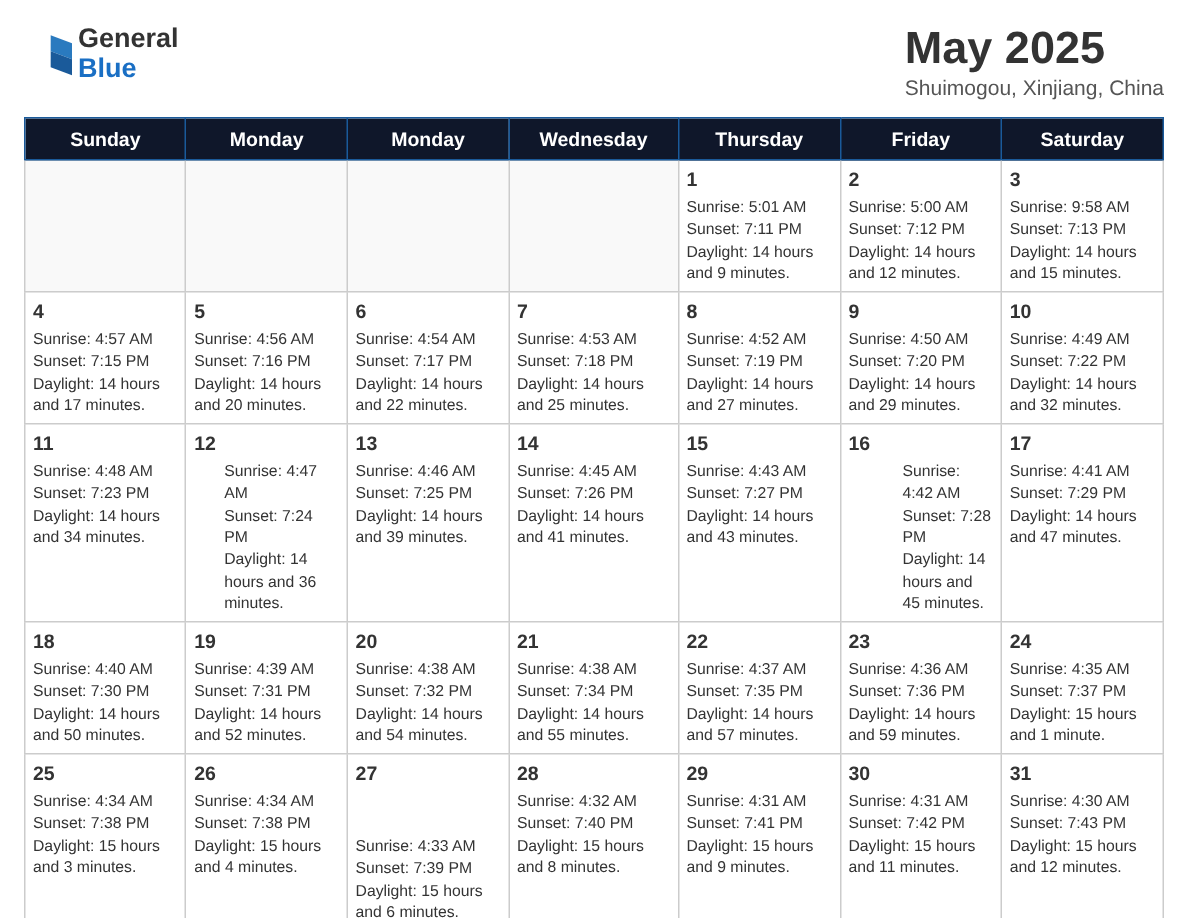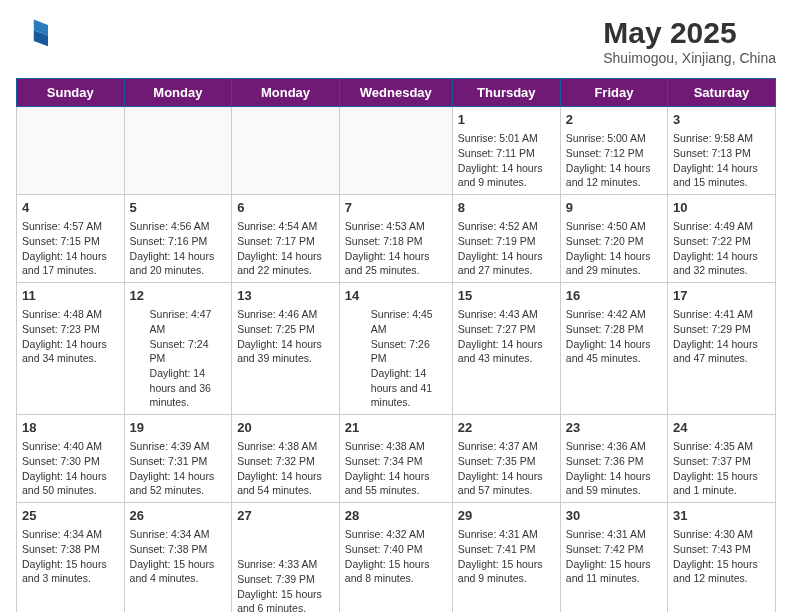--- a/index.html
+++ b/index.html
@@ -42,21 +42,21 @@
     .location {
       font-size: 14px;
       color: #555;
     }
     table {
       width: 100%;
       border-collapse: collapse;
       font-size: 11px;
     }
     thead tr th {
-      background-color: #701a75;
+      background-color: #0f172a;
       color: #fff;
       text-align: center;
       padding: 6px 20px;
       font-size: 13px;
       font-weight: bold;
       border: 1px solid #1a5a9a;
     }
     tbody tr td {
       border: 1px solid #ccc;
       vertical-align: top;
@@ -91,20 +91,24 @@
 <body>
 
 <div class="header">
   <div class="logo">
     <svg class="logo-icon" viewBox="0 0 36 36">
       <rect x="0" y="0" width="36" height="36" fill="white"></rect>
 
       <polygon points="20,4 36,10 36,22 20,16" fill="#2a7abf"></polygon>
       <polygon points="20,16 36,22 36,34 20,28" fill="#1a5a9a"></polygon>
     </svg>
+    <div class="logo-text">
+      <span class="general">General</span><br>
+      <span class="blue">Blue</span>
+    </div>
   </div>
   <div class="title-block">
     <div class="month-year">May 2025</div>
     <div class="location">Shuimogou, Xinjiang, China</div>
   </div>
 </div>
 
 <table>
   <thead>
     <tr>
@@ -200,33 +204,33 @@
 Daylight: 14 hours and 36 minutes.</div>
         </td>
         <td>
           <span class="day-num">13</span>
           <div class="day-info" style="white-space: pre-line;">Sunrise: 4:46 AM
 Sunset: 7:25 PM
 Daylight: 14 hours and 39 minutes.</div>
         </td>
         <td>
           <span class="day-num">14</span>
-          <div class="day-info" style="white-space: pre-line; margin-left: 26px;">Sunrise: 4:45 AM
+          <div class="day-info" style="white-space: pre-line;">Sunrise: 4:45 AM
 Sunset: 7:26 PM
 Daylight: 14 hours and 41 minutes.</div>
         </td>
         <td>
           <span class="day-num">15</span>
           <div class="day-info" style="white-space: pre-line;">Sunrise: 4:43 AM
 Sunset: 7:27 PM
 Daylight: 14 hours and 43 minutes.</div>
         </td>
         <td>
           <span class="day-num">16</span>
-          <div class="day-info" style="white-space: pre-line;">Sunrise: 4:42 AM
+          <div class="day-info" style="white-space: pre-line; margin-left: 36px;">Sunrise: 4:42 AM
 Sunset: 7:28 PM
 Daylight: 14 hours and 45 minutes.</div>
         </td>
         <td>
           <span class="day-num">17</span>
           <div class="day-info" style="white-space: pre-line;">Sunrise: 4:41 AM
 Sunset: 7:29 PM
 Daylight: 14 hours and 47 minutes.</div>
         </td>
       </tr>

